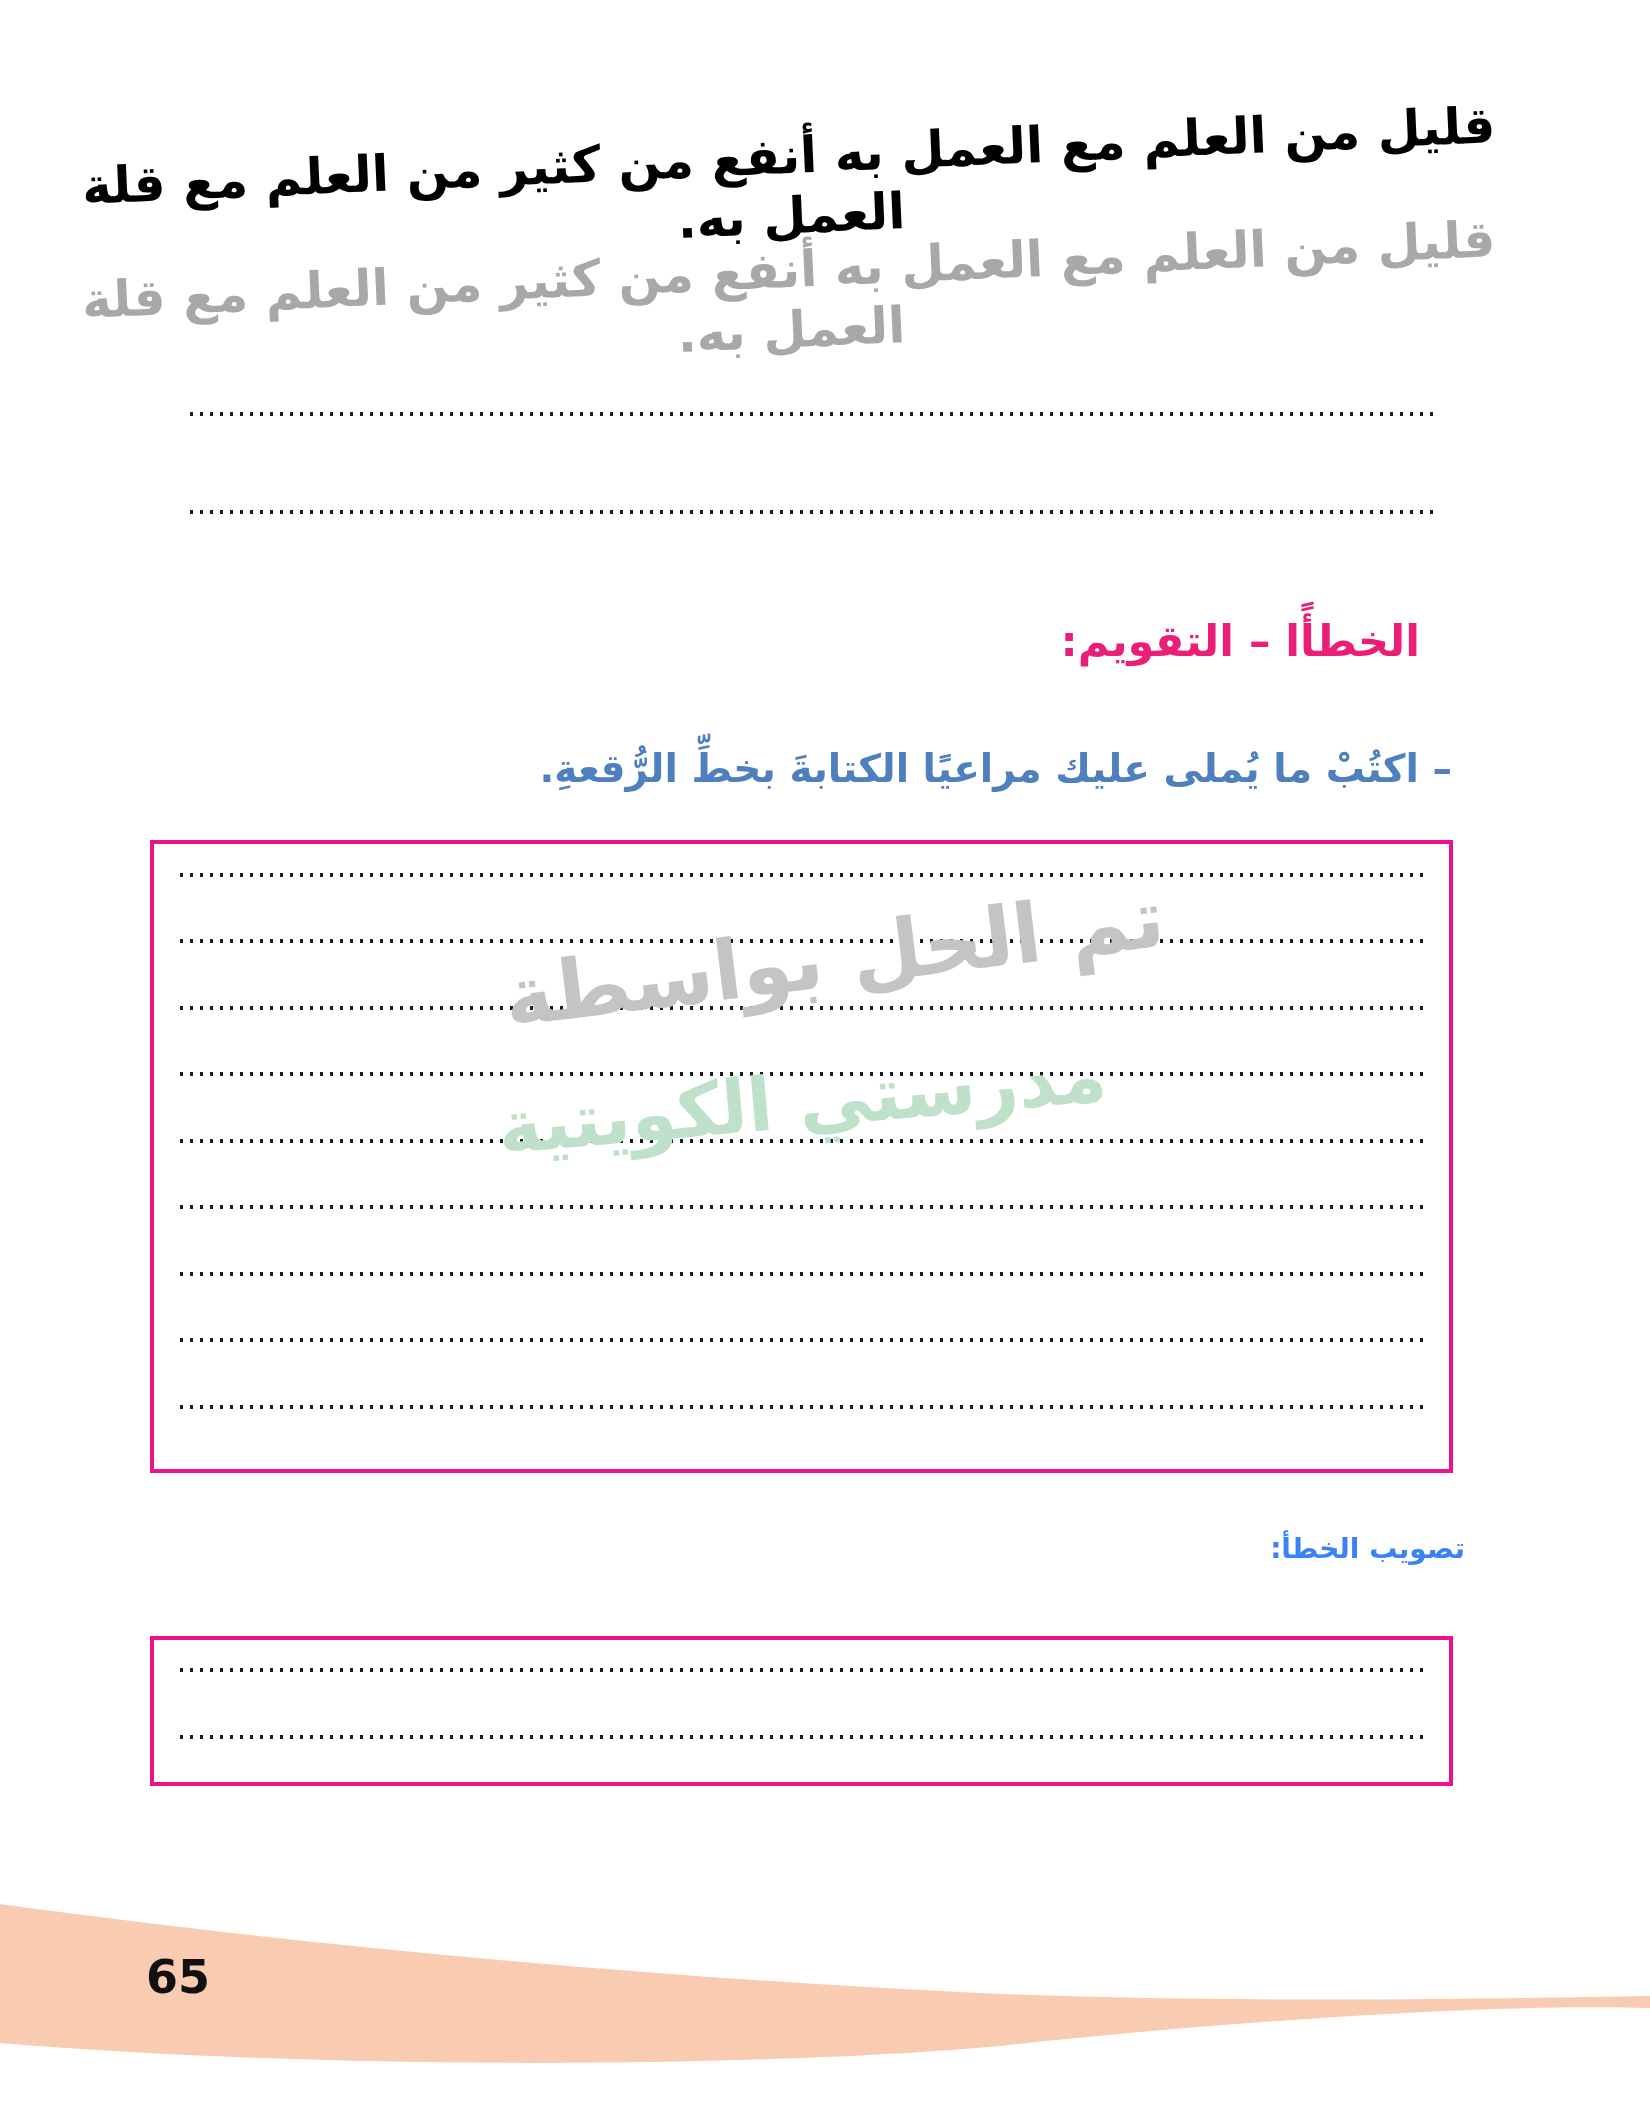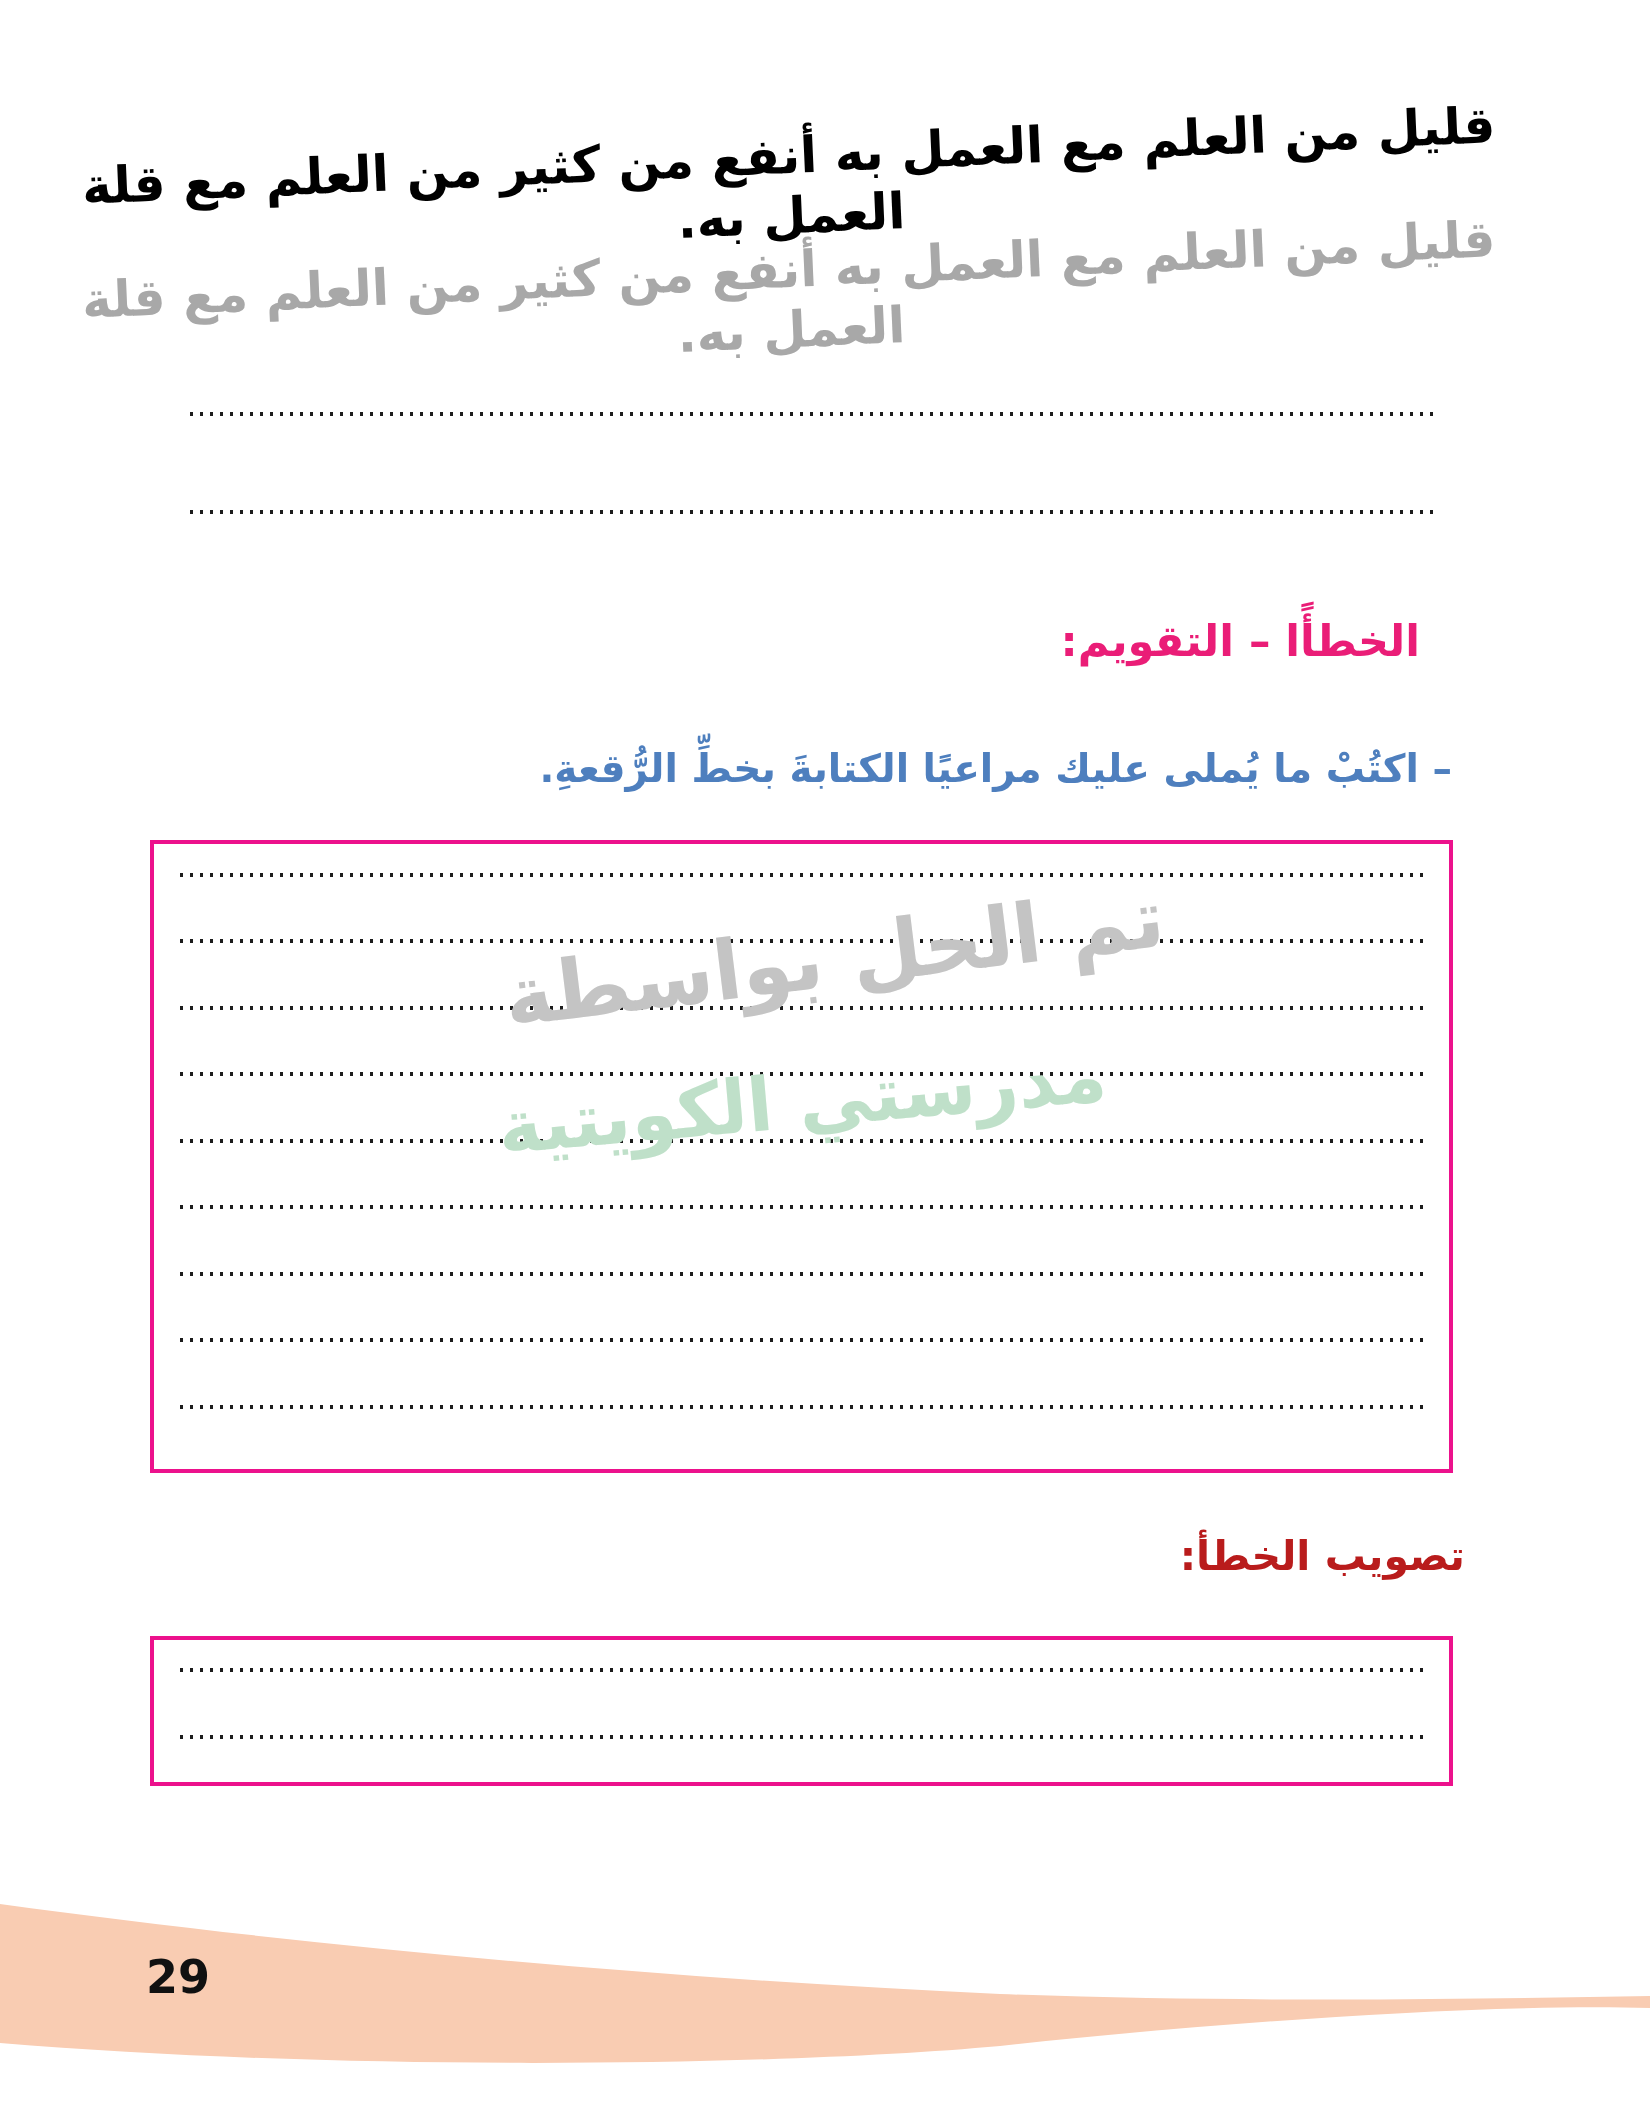--- a/index.html
+++ b/index.html
@@ -26,21 +26,21 @@
   }
   .dotline.free { left:190px; width:1245px; }
 
   
   .heading {
     position:absolute; direction:rtl; unicode-bidi:embed;
     font-weight:bold; white-space:nowrap;
   }
   .heading.pink { top:616px; right:230px; font-size:43px; color:#ea1d77; }
   .heading.blue { top:746px; right:198px; font-size:39px; color:#4e7fbe; }
-  .heading.red  { top:1532px; right:185px; font-size:41px; color:#b91c1c; }
+  .heading.red  { top:1532px; right:185px; font-size:28px; color:#3b82f6; }
 
   
   .frame {
     position:absolute; left:150px; width:1303px; box-sizing:border-box;
     border:4px solid #ec118c; background:#ffffff;
   }
   .frame.big   { top:840px;  height:633px; }
   .frame.small { top:1636px; height:150px; }
   .frame .dotline { left:26px; right:24px; }
 
@@ -101,15 +101,15 @@
   <svg class="wave" viewBox="0 0 1650 221" preserveAspectRatio="none">
     <path d="M 0 14
              C 300 55, 650 88, 1000 104
              C 1250 113, 1480 109, 1650 106
              L 1650 118
              C 1480 113, 1200 134, 1000 156
              C 780 176, 350 182, 0 153
              Z" fill="#f9ccb2"></path>
   </svg>
 
-  <div class="pagenum">29</div>
+  <div class="pagenum">65</div>
 
 </div>
 
 </body></html>

